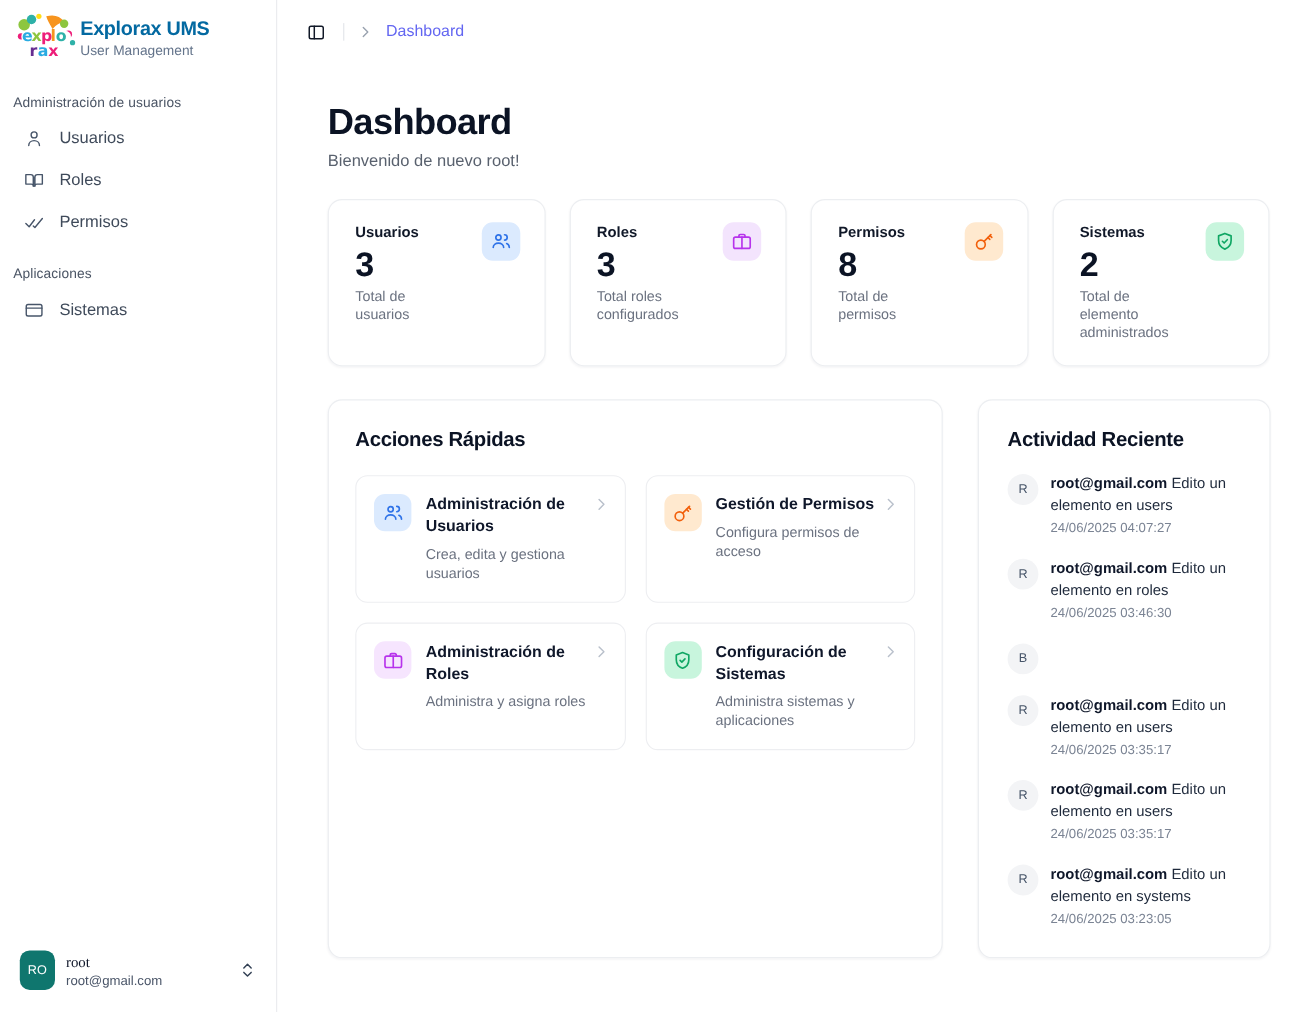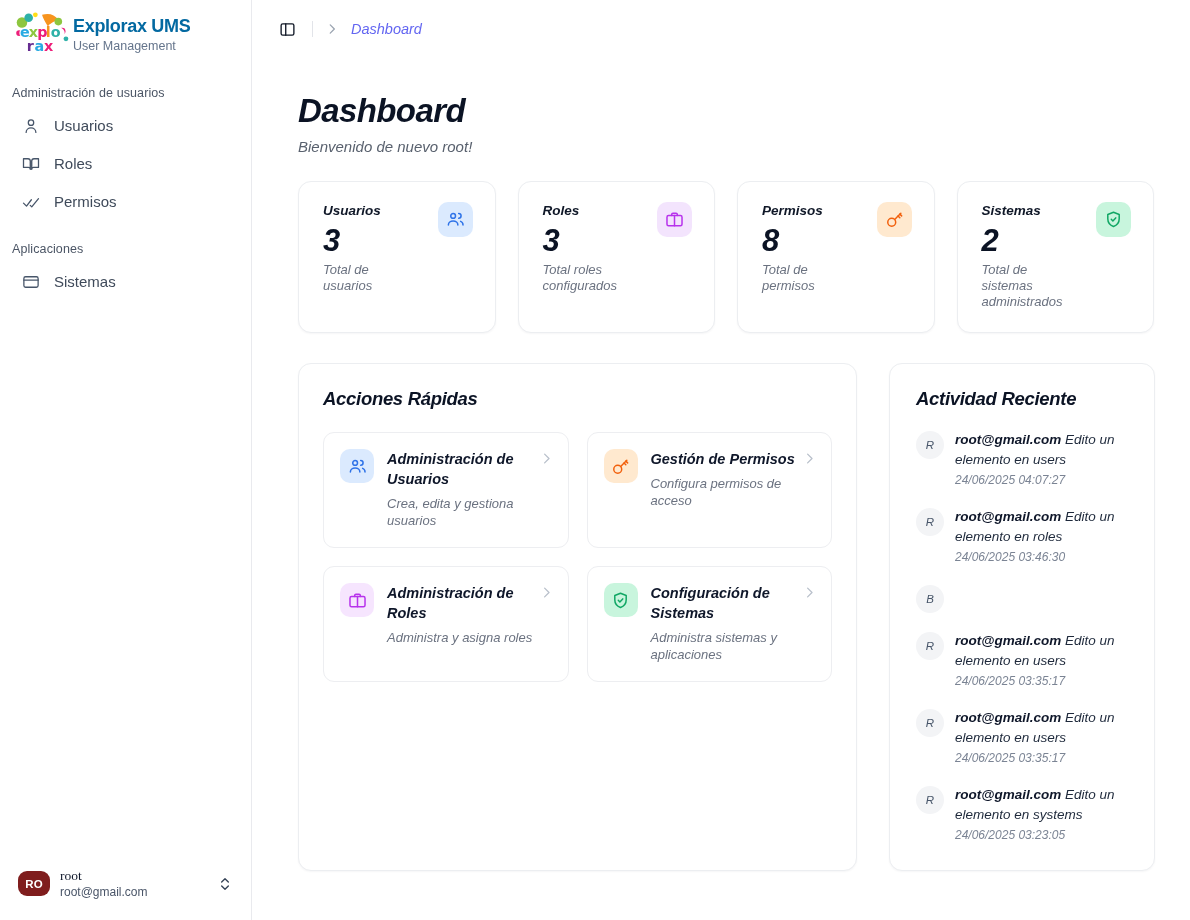--- a/index.html
+++ b/index.html
@@ -42,33 +42,33 @@
   .nav-ico svg { width: 18px; height: 18px; display: block; }
 
   .sb-footer {
     margin-top: auto; padding: 10px 10px 14px 10px;
   }
   .user-row {
     display: flex; align-items: center; gap: 10px;
     padding: 6px 8px; border-radius: 9px; cursor: pointer;
   }
   .avatar-sq {
-    width: 32px; height: 25px; flex: 0 0 32px; border-radius: 9px;
-    background: #7f1d1d; color: #ffffff;
+    width: 32px; height: 36px; flex: 0 0 32px; border-radius: 9px;
+    background: #0f766e; color: #ffffff;
     display: flex; align-items: center; justify-content: center;
-    font-size: 11.5px; font-weight: bold; letter-spacing: 0.2px;
+    font-size: 11.5px; font-weight: normal; letter-spacing: 0.2px;
   }
   .user-meta { display: flex; flex-direction: column; min-width: 0; flex: 1; }
   .user-name { font-size: 13.5px; color: #0f172a; line-height: 17px; font-family: Liberation Serif, serif; }
   .user-mail { font-size: 12px; color: #4a5568; line-height: 16px; }
   .user-chev { width: 16px; height: 16px; color: #334155; flex: 0 0 16px; }
   .user-chev svg { width: 16px; height: 16px; display: block; }
 
   
-  .main { flex: 1; height: 920px; overflow: hidden; background: #ffffff; font-style: italic; }
+  .main { flex: 1; height: 920px; overflow: hidden; background: #ffffff; }
   .topbar { height: 58px; display: flex; align-items: center; padding: 0 16px 0 22px; gap: 12px; }
   .icon-btn {
     width: 26px; height: 26px; border-radius: 6px; display: flex;
     align-items: center; justify-content: center; color: #111827; cursor: pointer;
   }
   .icon-btn svg { width: 17px; height: 17px; display: block; }
   .vsep { width: 1px; height: 16px; background: #e2e4e9; }
   .crumb-chev { width: 14px; height: 14px; color: #9aa3b0; display: flex; align-items: center; }
   .crumb-chev svg { width: 14px; height: 14px; display: block; }
   .crumb-link { font-size: 14.5px; color: #6366f1; cursor: pointer; }
@@ -305,21 +305,21 @@
                 <path d="M16.5 7.5l2.2 2.2"></path>
                 <path d="M18.8 5.2 21 7.4"></path>
             </svg>
           </div>
         </div>
 
         <div class="stat-card">
           <div class="stat-left">
             <div class="stat-name">Sistemas</div>
             <div class="stat-value">2</div>
-            <div class="stat-desc">Total de sistemas administrados</div>
+            <div class="stat-desc">Total de elemento administrados</div>
           </div>
           <div class="stat-ico" style="background:#c8f5dd;color:#10a764">
             <svg viewBox="0 0 24 24" fill="none" stroke="currentColor" stroke-width="1.9" stroke-linecap="round" stroke-linejoin="round">
               <path d="M12 2.8 4.8 5.6v5.4c0 4.5 3 8.3 7.2 9.8 4.2-1.5 7.2-5.3 7.2-9.8V5.6z"></path>
               <path d="M9.2 11.8l2 2 3.6-3.8"></path>
             </svg>
           </div>
         </div>
       </div>
 

